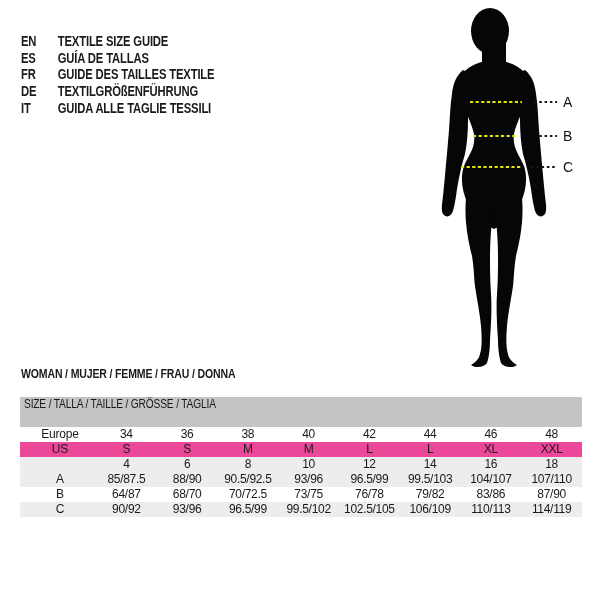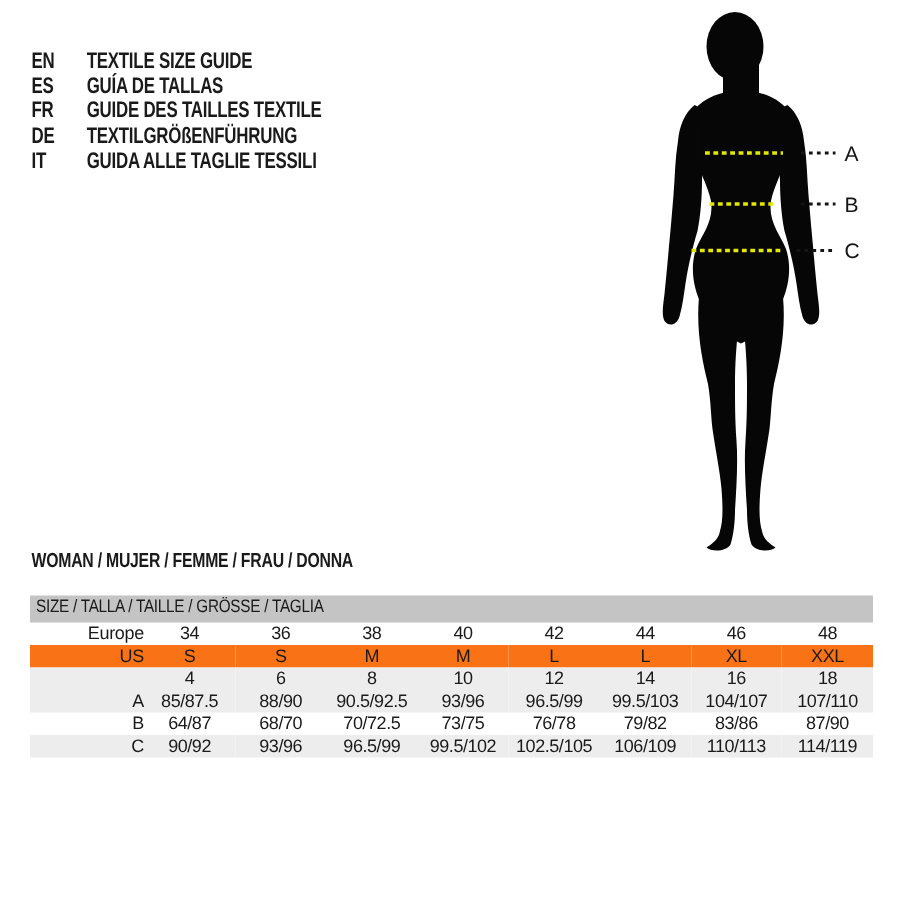--- a/index.html
+++ b/index.html
@@ -16,26 +16,26 @@
   .figure-block{position:absolute;left:410px;top:6px;width:180px;height:366px;margin:0;}
   .figure-block svg{display:block;width:180px;height:366px;}
   .marker-label{font-family:"Liberation Sans",sans-serif;font-size:14px;fill:#141414;}
 
   
   .section-title{position:absolute;left:21px;top:366px;margin:0;font-size:13.5px;font-weight:700;
                  white-space:nowrap;transform:scaleX(0.78);transform-origin:0 0;letter-spacing:-0.2px;}
 
   
   .table-wrap{position:absolute;left:20px;top:397px;width:562px;}
-  .table-header{height:18px;line-height:15px;font-size:12px;padding-left:4px;overflow:hidden;}
+  .table-header{height:30px;line-height:15px;font-size:12px;padding-left:4px;overflow:hidden;}
   .table-header span{display:inline-block;transform:scaleX(0.85);transform-origin:0 50%;
                      white-space:nowrap;letter-spacing:-0.2px;}
   table.sizes{border-collapse:collapse;table-layout:fixed;width:562px;font-size:12px;letter-spacing:-0.3px;}
   table.sizes td{height:15px;padding:0;text-align:center;line-height:15px;white-space:nowrap;overflow:visible;}
-  table.sizes td.rowlabel{width:72px;text-align:right;padding-left:4px;letter-spacing:-0.2px;}
+  table.sizes td.rowlabel{width:72px;text-align:center;padding-left:4px;letter-spacing:-0.2px;}
 
   
   .legend{position:absolute;left:21px;top:546px;}
   .legend-line{height:18px;line-height:18px;font-size:12.5px;font-weight:700;white-space:nowrap;
                transform:scaleX(0.82);transform-origin:0 50%;letter-spacing:-0.2px;}
 </style>
 </head>
 <body>
 
 <div class="canvas">
@@ -117,21 +117,21 @@
             <td class="rowlabel">Europe</td>
             <td>34</td>
             <td>36</td>
             <td>38</td>
             <td>40</td>
             <td>42</td>
             <td>44</td>
             <td>46</td>
             <td>48</td>
           </tr>
-          <tr style="background: #f97316;">
+          <tr style="background: #ec4899;">
             <td class="rowlabel">US</td>
             <td>S</td>
             <td>S</td>
             <td>M</td>
             <td>M</td>
             <td>L</td>
             <td>L</td>
             <td>XL</td>
             <td>XXL</td>
           </tr>

